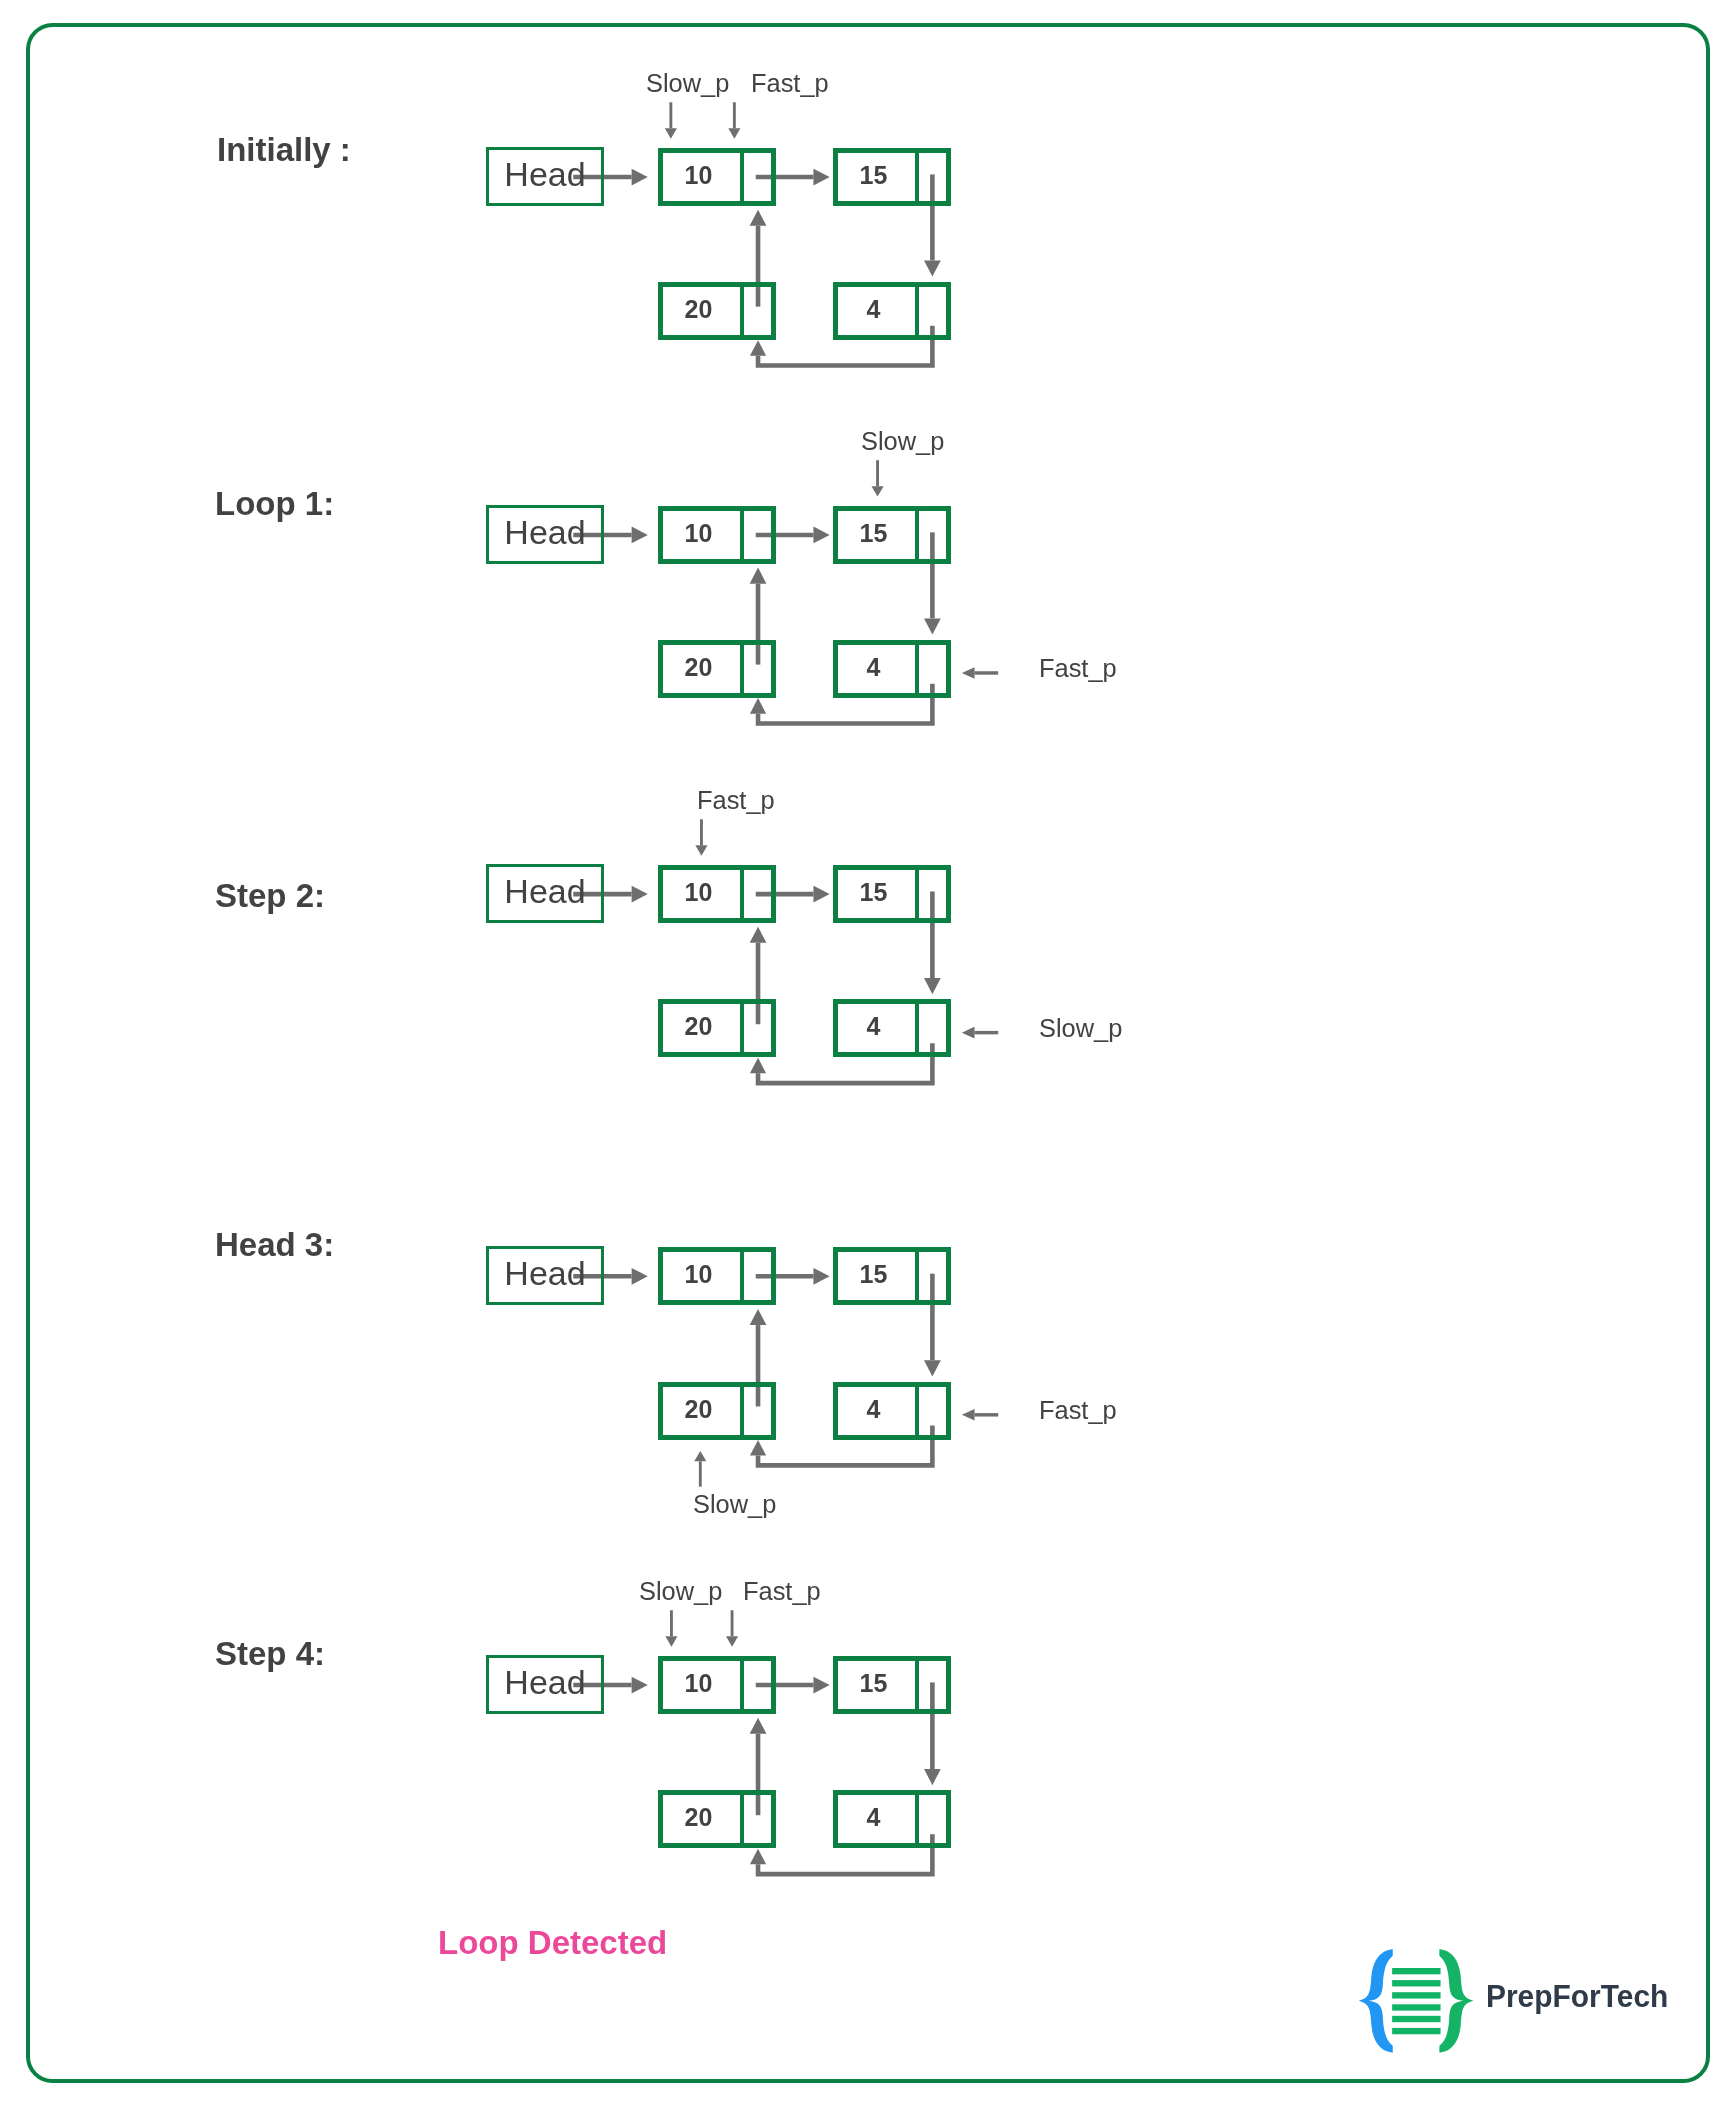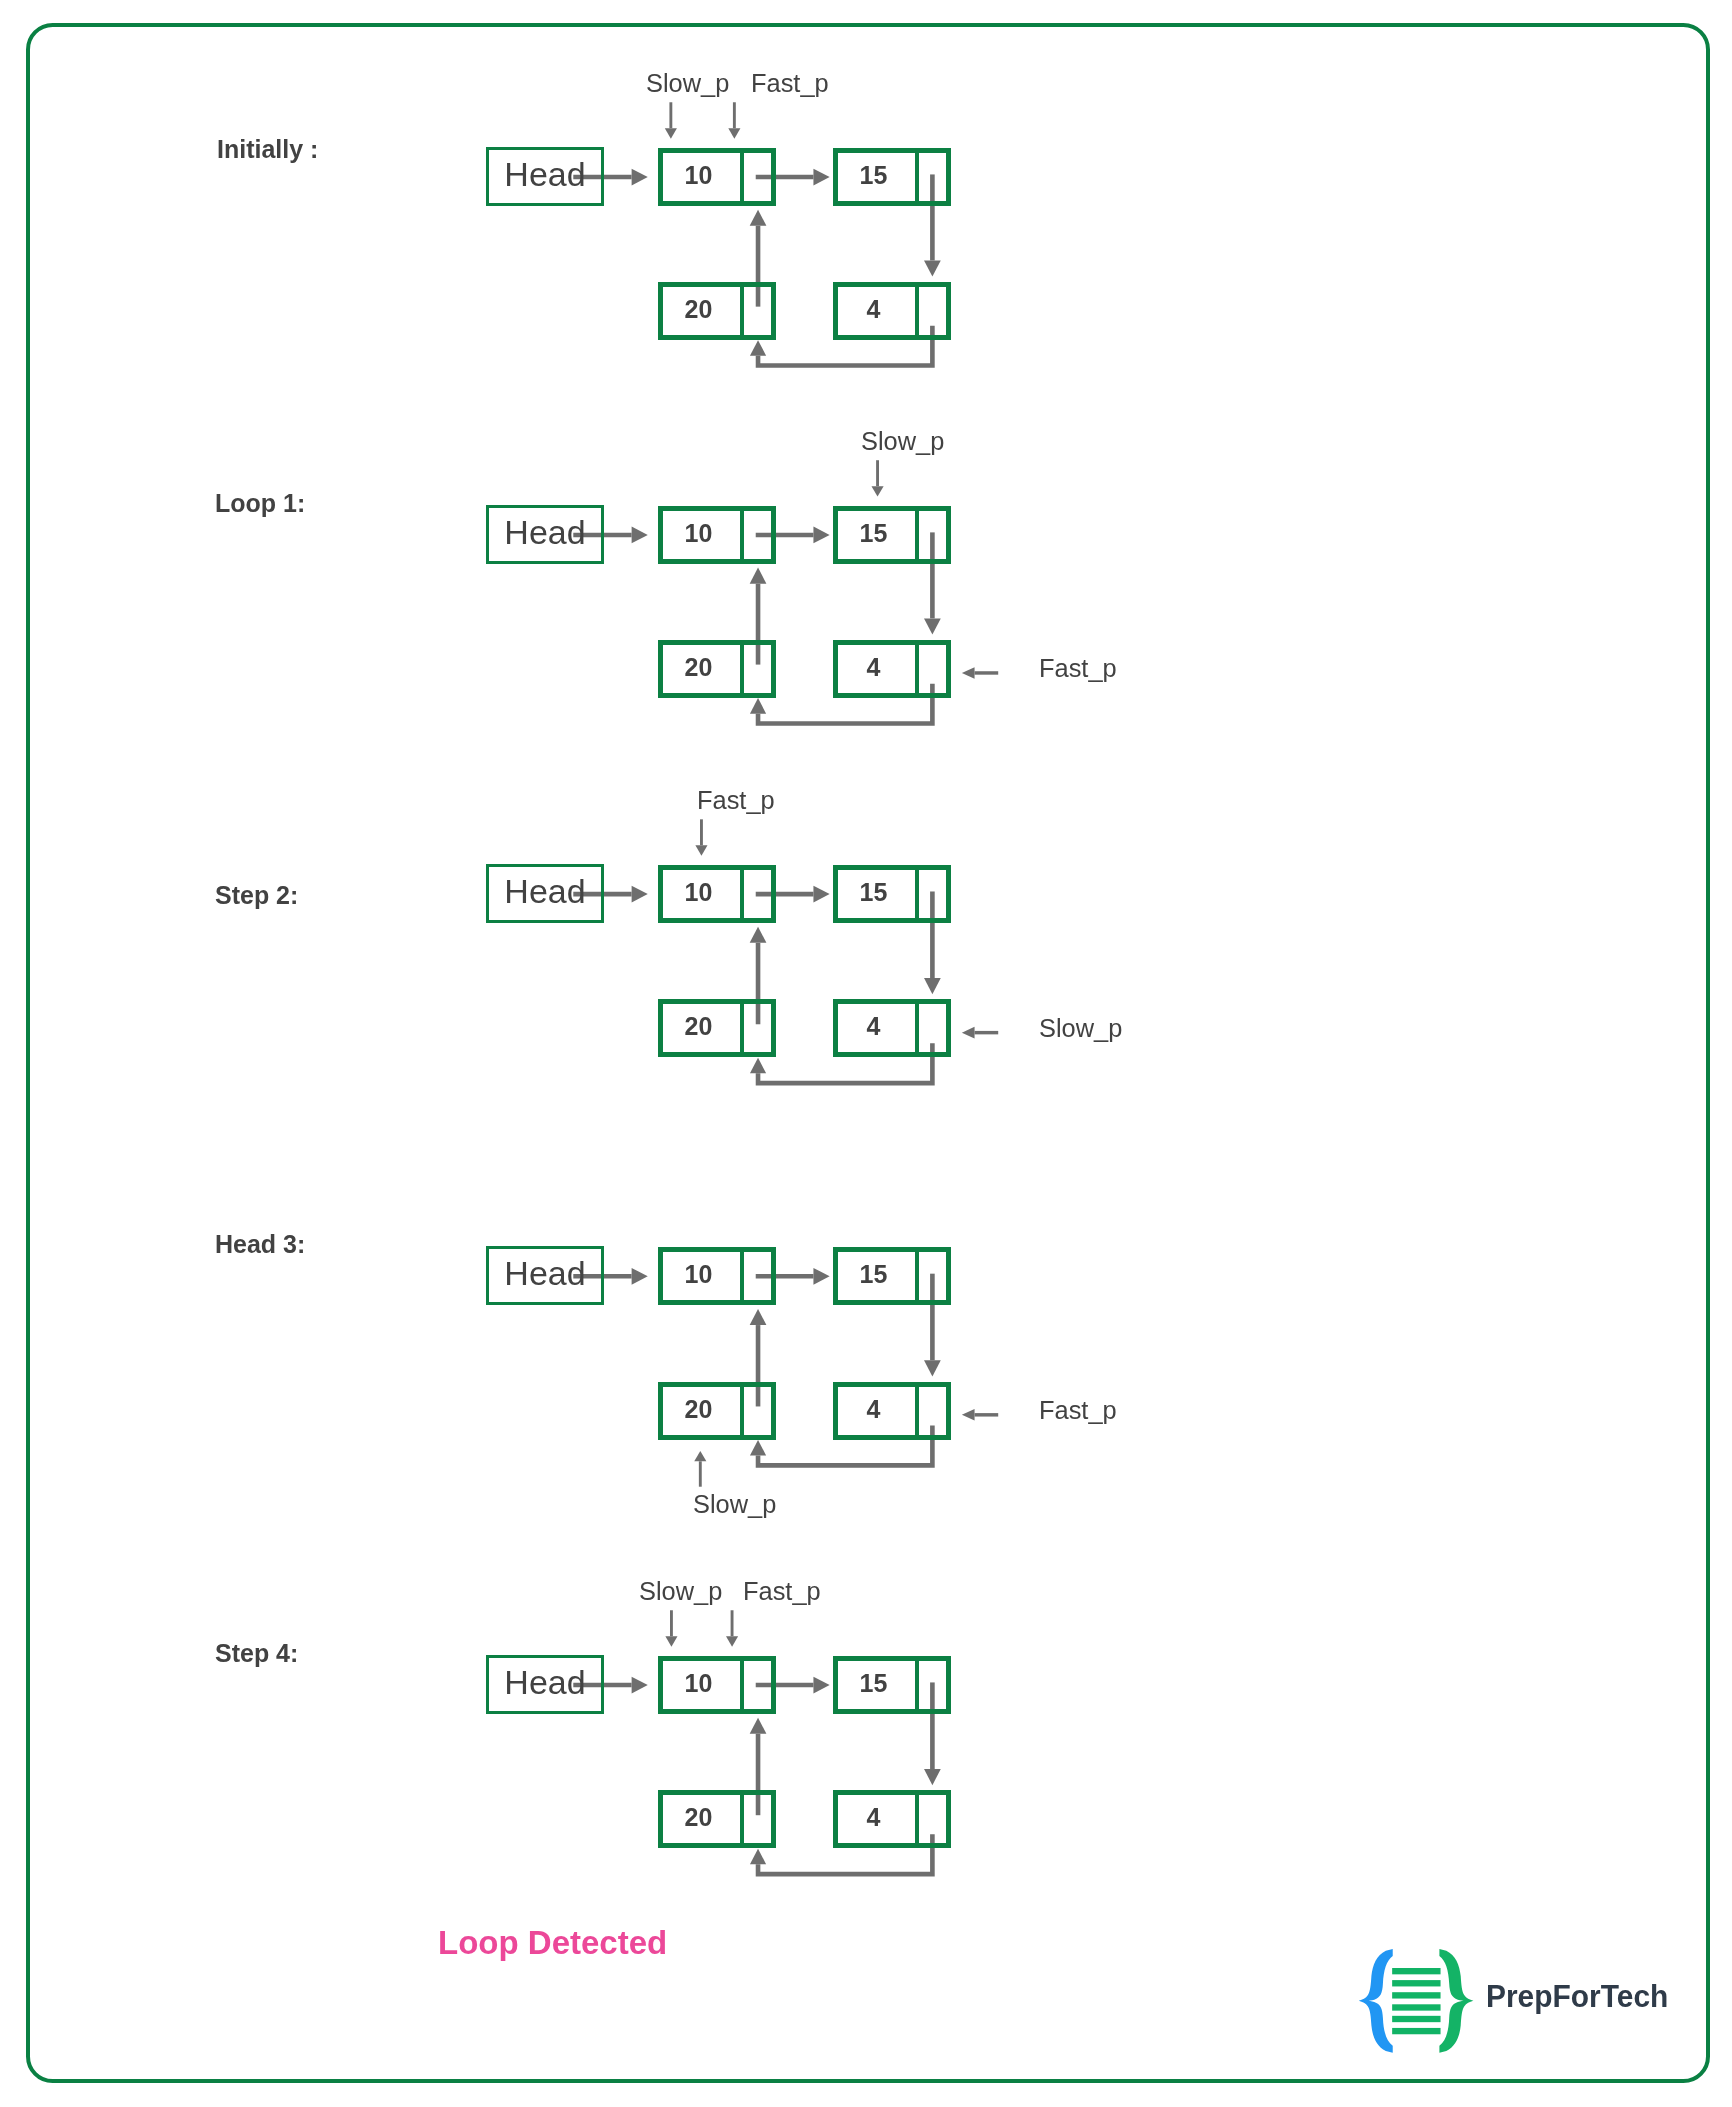--- a/index.html
+++ b/index.html
@@ -1,21 +1,21 @@
 <!DOCTYPE html>
 <html style="font-size:9.2px"><head>
 <meta charset="utf-8">
 <style>
 html,body{margin:0;padding:0;background:#fff;}
 #page{position:relative;width:1732px;height:2108px;background:#fff;overflow:hidden;
       font-family:"Liberation Sans",sans-serif;}
 #frame{position:absolute;left:26px;top:22.5px;width:1684px;height:2060px;
        border:4px solid #0a8043;border-radius:26.6px;box-sizing:border-box;}
 .steplabel{position:absolute;font-weight:bold;color:#424242;white-space:nowrap;
-           font-size:25px;line-height:33px;}
+           font-size:33px;line-height:33px;}
 .node{position:absolute;border:5.2px solid #0c8043;box-sizing:border-box;background:transparent;}
 .node .val{position:absolute;left:-7.5px;top:-6.4px;width:86px;height:58px;display:flex;
            align-items:center;justify-content:center;font-weight:bold;color:#424242;
            font-size:25px;}
 .node .divider{position:absolute;top:-5.2px;height:58px;left:77px;width:3.5px;background:#0c8043;}
 .headbox{position:absolute;border:3.5px solid #0c8043;box-sizing:border-box;background:transparent;
          display:flex;align-items:center;justify-content:center;color:#424242;font-size:34px;margin-left:44px;}
 .ptrlabel{position:absolute;color:#424242;white-space:nowrap;font-size:25.4px;line-height:25.4px;margin-left:28px;}
 .caption{position:absolute;font-weight:bold;color:#ec4899;white-space:nowrap;font-size:33px;}
 svg.arrows{position:absolute;left:0;top:0;width:1732px;height:2108px;}

